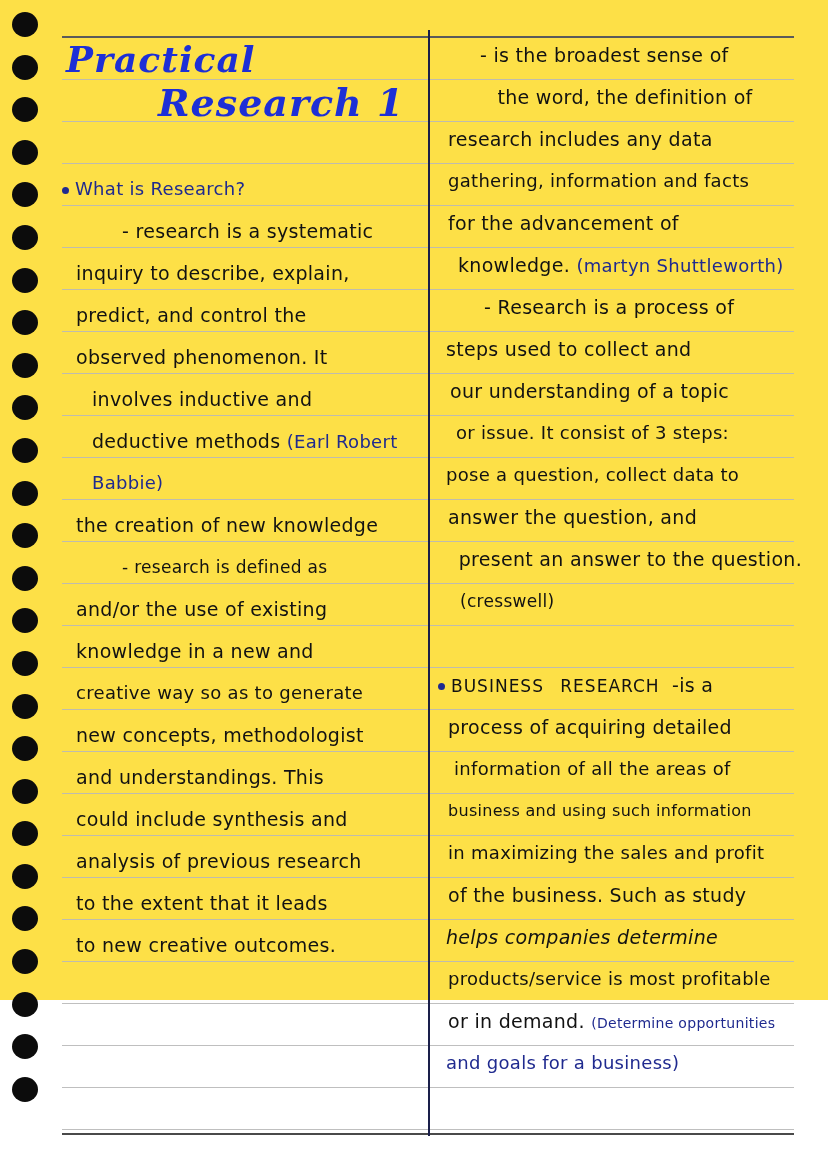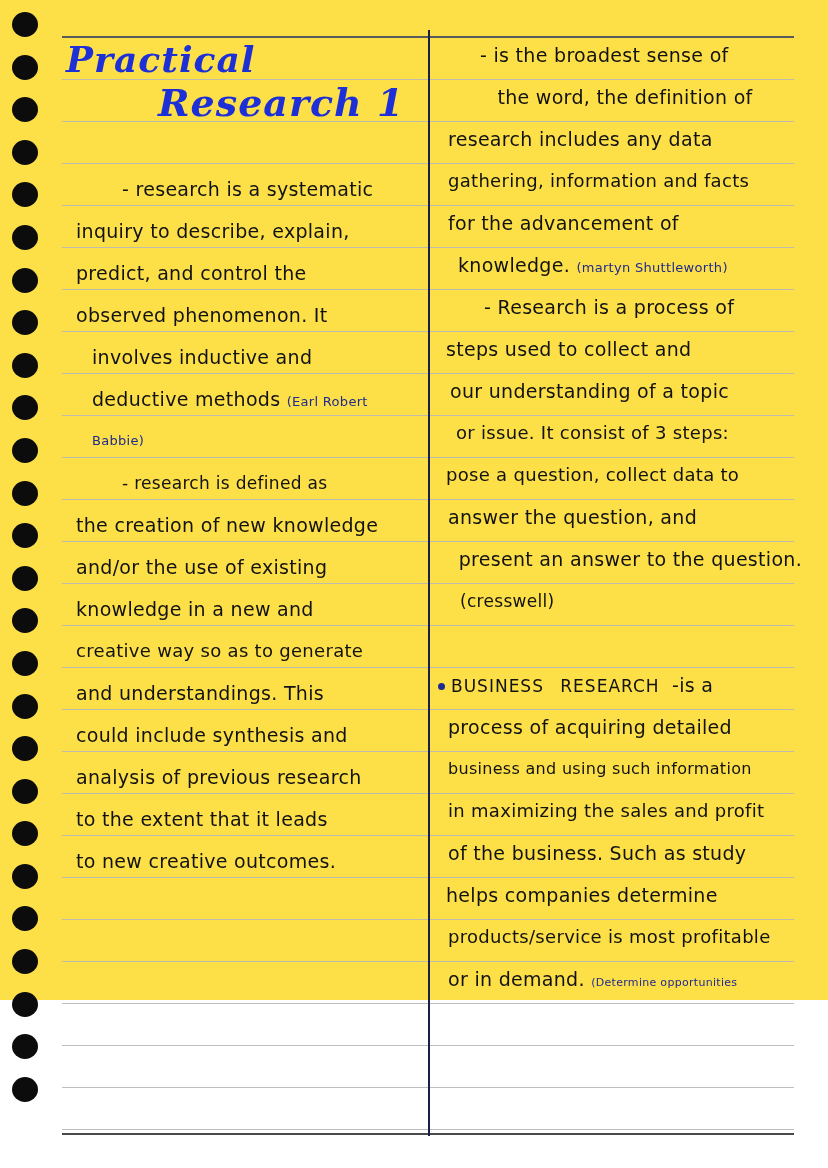--- a/index.html
+++ b/index.html
@@ -88,21 +88,21 @@
     .title {
       position: absolute;
       font-family: "DejaVu Serif", serif;
       font-style: italic;
       font-weight: bold;
       color: #1d2fd6;
       letter-spacing: 1px;
     }
     .title-1 { left: 66px; top: 38px; font-size: 36px; }
     .title-2 { left: 158px; top: 80px; font-size: 38px; }
-    .cite { color: #1f2a8f; font-size: 13px; }
+    .cite { color: #1f2a8f; font-size: 18px; }
     .bullet {
       display: inline-block;
       width: 7px; height: 7px;
       border-radius: 50%;
       background: #1f2a8f;
       margin-right: 6px;
       vertical-align: middle;
     }
     .heading-blue { color: #1f2a8f; font-size: 18px; }
     .caps { font-size: 17px; letter-spacing: 1px; }
@@ -147,36 +147,40 @@
   <div class="rule-bottom"></div>
   <div class="divider"></div>
 
   <div class="title title-1">Practical</div>
   <div class="title title-2">Research 1</div>
 
   <div class="col col-left">
     <div class="empty"></div>
     <div class="empty"></div>
     <div class="empty"></div>
+    <div class="line heading-blue">
+      <span class="bullet"></span><span>What is Research?</span>
+    </div>
     <div class="line indent3">- research is a systematic</div>
     <div class="line indent1">inquiry to describe, explain,</div>
     <div class="line indent1">predict, and control the</div>
     <div class="line indent1">observed phenomenon. It</div>
     <div class="line indent2">involves inductive and</div>
     <div class="line indent2">
       <span>deductive methods</span>
       <span class="cite">(Earl Robert</span>
     </div>
     <div class="line indent2 cite">Babbie)</div>
 
+    <div class="line indent1">the creation of new knowledge</div>
     <div class="line indent3" style="font-size:17px;">- research is defined as</div>
-    <div class="line indent1">the creation of new knowledge</div>
     <div class="line indent1">and/or the use of existing</div>
     <div class="line indent1">knowledge in a new and</div>
     <div class="line indent1" style="font-size:18px;">creative way so as to generate</div>
+    <div class="line indent1">new concepts, methodologist</div>
     <div class="line indent1">and understandings. This</div>
     <div class="line indent1">could include synthesis and</div>
     <div class="line indent1">analysis of previous research</div>
     <div class="line indent1">to the extent that it leads</div>
     <div class="line indent1">to new creative outcomes.</div>
   </div>
 
   <div class="col col-right" style="top:30px;">
     <div class="line indent2" style="padding-left:44px;">- is the broadest sense of</div>
     <div class="line" style="padding-left:12px;text-align:center;">the word, the definition of</div>
@@ -197,24 +201,26 @@
     <div class="line" style="padding-left:12px;font-size:19px;text-align:right;">present an answer to the question.</div>
     <div class="line" style="padding-left:24px;font-size:17px;">(cresswell)</div>
     <div class="empty"></div>
 
     <div class="line" style="padding-left:2px;">
       <span class="bullet"></span><span class="caps">BUSINESS</span>
       <span class="caps" style="margin-left:10px;">RESEARCH</span>
       <span style="margin-left:6px;">-is a</span>
     </div>
     <div class="line" style="padding-left:12px;">process of acquiring detailed</div>
+    <div class="line" style="padding-left:18px;font-size:18px;">information of all the areas of</div>
     <div class="line" style="padding-left:12px;font-size:16px;">business and using such information</div>
     <div class="line" style="padding-left:12px;font-size:18px;">in maximizing the sales and profit</div>
     <div class="line" style="padding-left:12px;">of the business. Such as study</div>
-    <div class="line" style="padding-left:10px;">helps companies determine</div>
+    <div class="line" style="padding-left:10px;font-style:italic;">helps companies determine</div>
     <div class="line" style="padding-left:12px;font-size:18px;">products/service is most profitable</div>
     <div class="line" style="padding-left:12px;">
       <span>or in demand.</span>
-      <span class="cite" style="font-size:11px;">(Determine opportunities</span>
-    </div>
+      <span class="cite" style="font-size:14px;">(Determine opportunities</span>
+    </div>
+    <div class="line cite" style="padding-left:10px;">and goals for a business)</div>
   </div>
 
 </div>
 
 </body></html>

